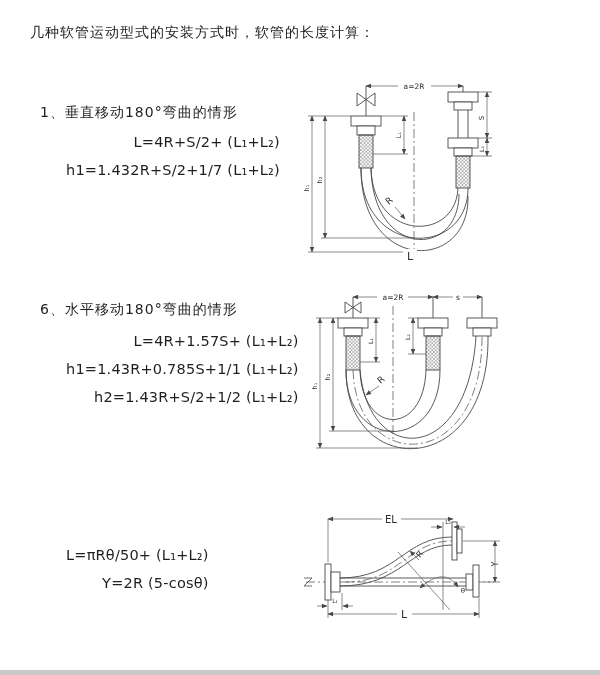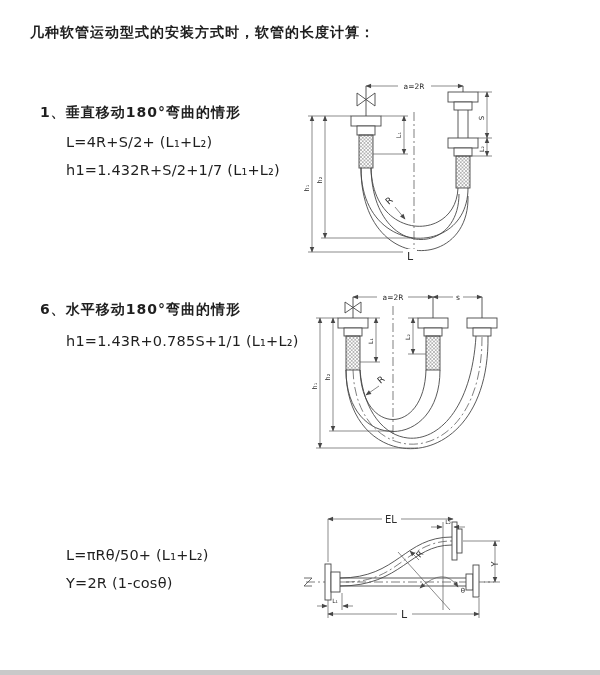--- a/index.html
+++ b/index.html
@@ -1,46 +1,48 @@
 <!DOCTYPE html>
 <html><head>
 <meta charset="utf-8">
 <style>
   html,body{margin:0;padding:0;background:#fff;}
   #page{position:relative;width:600px;height:675px;background:#ffffff;overflow:hidden;
         font-family:"DejaVu Sans",sans-serif;color:#1f1f1f;}
-  .title{position:absolute;left:30px;top:24px;font-size:14px;font-weight:bold;letter-spacing:1px;white-space:nowrap;}
-  .sec-heading{position:absolute;font-size:14px;font-weight:bold;letter-spacing:1px;white-space:nowrap;}
-  .formulas{position:absolute;font-size:14.5px;letter-spacing:.2px;}
+  .title{position:absolute;left:30px;top:24px;font-size:14px;font-weight:normal;letter-spacing:1px;white-space:nowrap;}
+  .sec-heading{position:absolute;font-size:14px;font-weight:normal;letter-spacing:1px;white-space:nowrap;}
+  .formulas{position:absolute;font-size:14.5px;letter-spacing:.2px;text-align:right;}
   .formulas .formula{height:28px;line-height:28px;white-space:nowrap;}
   svg.diagram{position:absolute;}
   svg text{font-family:"DejaVu Sans",sans-serif;fill:#2d2d2d;}
   .bottom-strip{position:absolute;left:0;bottom:0;width:600px;height:5px;background:#c9c9c9;}
 </style>
 </head>
 <body>
 
 <div id="page">
 
   <div class="title">几种软管运动型式的安装方式时，软管的长度计算：</div>
 
   <div class="sec-heading" style="left:40px;top:104px">1、垂直移动180°弯曲的情形</div>
   <div class="formulas" style="left:66px;top:128px">
     <div class="formula">L=4R+S/2+ (L₁+L₂)</div>
     <div class="formula">h1=1.432R+S/2+1/7 (L₁+L₂)</div>
   </div>
 
   <div class="sec-heading" style="left:40px;top:301px">6、水平移动180°弯曲的情形</div>
   <div class="formulas" style="left:66px;top:327px">
+    <div class="formula">L=4R+1.57S+ (L₁+L₂)</div>
     <div class="formula">h1=1.43R+0.785S+1/1 (L₁+L₂)</div>
+    <div class="formula">h2=1.43R+S/2+1/2 (L₁+L₂)</div>
   </div>
 
   <div class="formulas" style="left:66px;top:541px">
     <div class="formula">L=πRθ/50+ (L₁+L₂)</div>
-    <div class="formula">Y=2R (1-cosθ)</div>
+    <div class="formula">Y=2R (5-cosθ)</div>
   </div>
 
   <svg class="diagram" style="left:298px;top:66px" width="252" height="198" viewBox="0 0 252 198">
     <defs>
       <marker id="ar1" viewBox="0 0 10 10" refX="9" refY="5" markerWidth="10" markerHeight="8" orient="auto-start-reverse">
         <path d="M0,1 L10,5 L0,9 z" fill="#474747"></path>
       </marker>
       <pattern id="br1" width="3.5" height="3.5" patternUnits="userSpaceOnUse">
         <path d="M0,0L3.5,3.5 M3.5,0L0,3.5" stroke="#787878" stroke-width="0.5"></path>
       </pattern>

